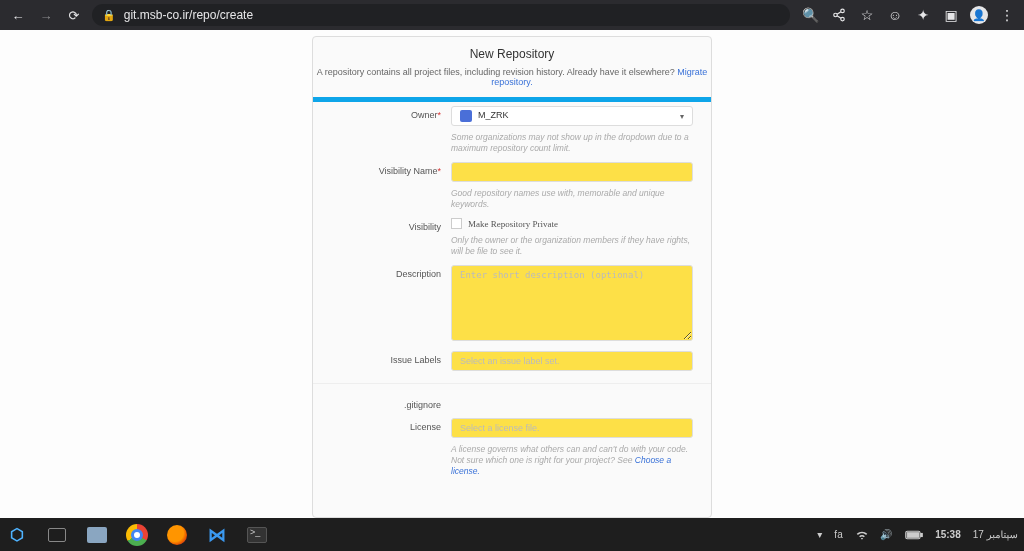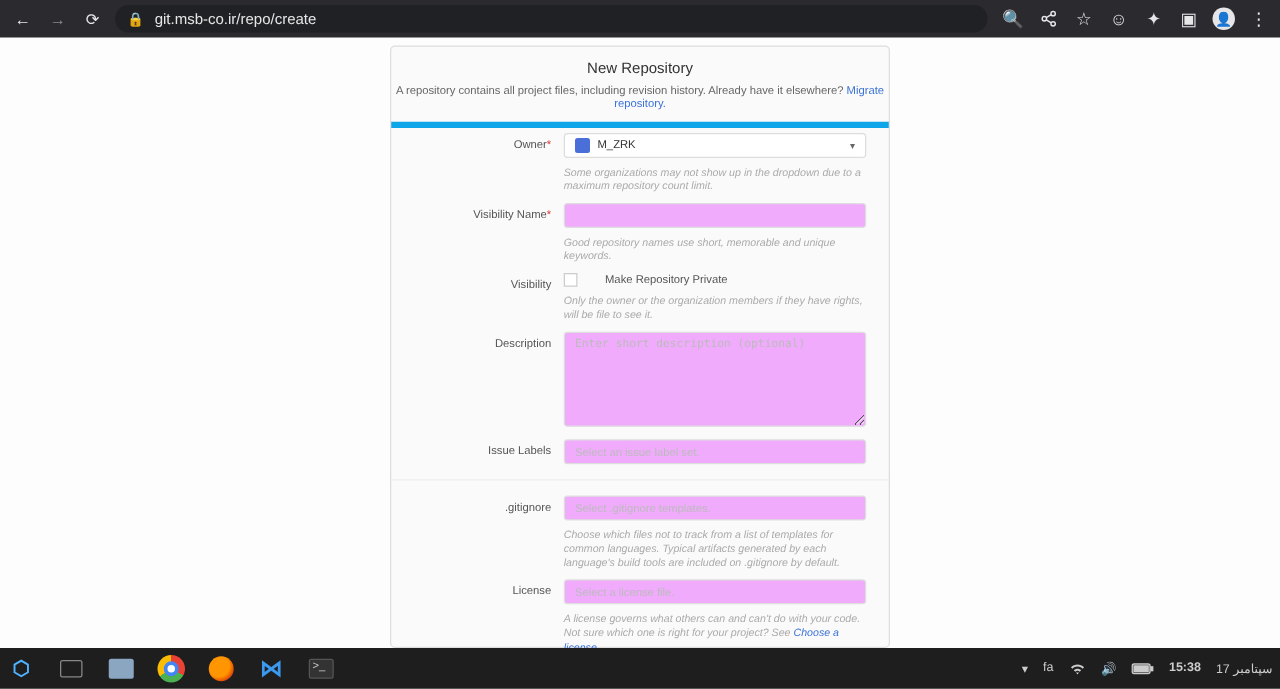--- a/index.html
+++ b/index.html
@@ -26,28 +26,28 @@
   .form-row { display: flex; padding: 4px 18px 4px 0; font-size: 9px; color: #555; }
   .form-label { width: 138px; text-align: right; padding-right: 10px; padding-top: 4px; font-weight: normal; color: #555; }
   .form-label .req { color: #d63333; }
   .form-field { flex: 1; }
 
   .dropdown { border: 1px solid #ddd; background: #fff; border-radius: 3px; padding: 3px 8px; font-size: 9px; color: #333; display:flex; align-items:center; justify-content: space-between; cursor:pointer; }
   .owner-avatar { width:12px; height:12px; background:#4a6fd8; border-radius:2px; margin-right:6px; display:inline-block; }
   .owner-left { display:flex; }
   .caret-down { font-size:8px; color:#666; }
 
-  .text-input { width: 100%; border: 1px solid #ddd; background:#f0abfc; border-radius: 3px; padding: 4px 8px; font-size: 9px; color:#333; }
+  .text-input { width: 100%; border: 1px solid #ddd; background:#fde047; border-radius: 3px; padding: 4px 8px; font-size: 9px; color:#333; }
   .text-input.tall { height: 76px; resize: both; }
   .text-input::placeholder { color: #bbb; }
 
   .hint { font-size: 8.5px; color: #aaa; margin-top: 6px; line-height: 1.3; font-style: italic; }
   .hint a { color:#3a72d8; text-decoration:none; cursor:pointer; }
 
-  .checkbox-row { display:flex; align-items:flex-start; gap:22px; }
+  .checkbox-row { display:flex; align-items:center; gap:6px;font-family:Liberation Serif, serif; }
   .checkbox { width:11px; height:11px; border:1px solid #ccc; background:#fff; cursor:pointer; }
 
   .divider { border-top:1px solid #eee; margin: 8px 0; }
 
   
   .taskbar { position: absolute; bottom: 0; left:0; right:0; height: 33px; background: #1e1e1e; display:flex; align-items:center; padding: 0 6px; color:#ddd; font-size:11px; }
   .taskbar-left { display:flex; align-items:center; gap:18px; }
   .tb-icon { width:22px; height:22px; display:flex; align-items:center; justify-content:center; cursor:pointer; border-radius:3px; }
   .tb-sep { flex:1; }
   .taskbar-right { display:flex; align-items:center; gap:12px; font-size:10px; color:#ccc; }
@@ -116,21 +116,21 @@
           <span class="caret-down">▾</span>
         </div>
         <div class="hint">Some organizations may not show up in the dropdown due to a maximum repository count limit.</div>
       </div>
     </div>
 
     <div class="form-row">
       <div class="form-label"><span>Visibility Name</span><span class="req">*</span></div>
       <div class="form-field">
         <input class="text-input" style="">
-        <div class="hint">Good repository names use short, memorable and unique keywords.</div>
+        <div class="hint">Good repository names use with, memorable and unique keywords.</div>
       </div>
     </div>
 
     <div class="form-row">
       <div class="form-label">Visibility</div>
       <div class="form-field">
         <div class="checkbox-row">
           <div class="checkbox"></div>
           <span>Make Repository Private</span>
         </div>
@@ -150,24 +150,20 @@
       <div class="form-label">Issue Labels</div>
       <div class="form-field">
         <input class="text-input" placeholder="Select an issue label set." style="">
       </div>
     </div>
 
     <div class="divider"></div>
 
     <div class="form-row">
       <div class="form-label">.gitignore</div>
-      <div class="form-field">
-        <input class="text-input" placeholder="Select .gitignore templates." style="">
-        <div class="hint">Choose which files not to track from a list of templates for common languages. Typical artifacts generated by each language's build tools are included on .gitignore by default.</div>
-      </div>
     </div>
 
     <div class="form-row">
       <div class="form-label">License</div>
       <div class="form-field">
         <input class="text-input" placeholder="Select a license file." style="">
         <div class="hint"><span>A license governs what others can and can't do with your code. Not sure which one is right for your project? See </span><a>Choose a license.</a></div>
       </div>
     </div>
 

